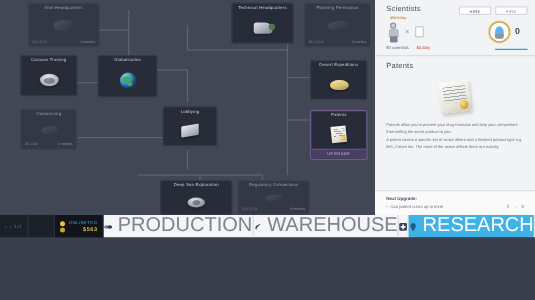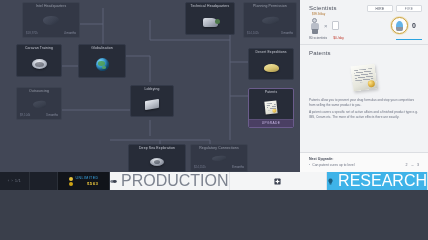--- a/index.html
+++ b/index.html
@@ -505,20 +505,26 @@
     </div>
 
     <div class="bb-tab">
       <svg class="tab-ico" viewBox="0 0 16 16">
         <ellipse cx="5" cy="8" rx="4.5" ry="3.2" fill="#7d838f"></ellipse>
         <ellipse cx="11" cy="8" rx="4.5" ry="3.2" fill="#3b4150"></ellipse>
       </svg>
       <span>PRODUCTION</span>
     </div>
 
+    <div class="bb-tab">
+      <svg class="tab-ico" viewBox="0 0 16 16">
+        <path d="M13 3C7 3 3 6 3 10c0 1.5.8 2.6 2 3 0-4 3-7 8-10z" fill="#3b4150"></path>
+      </svg>
+      <span>WAREHOUSE</span>
+    </div>
 
     <div class="bb-tab">
       <svg class="tab-ico" viewBox="0 0 16 16">
         <rect x="1" y="1" width="14" height="14" rx="2" fill="#3b4150"></rect>
         <rect x="6.6" y="3.6" width="2.8" height="8.8" fill="#fff"></rect>
         <rect x="3.6" y="6.6" width="8.8" height="2.8" fill="#fff"></rect>
       </svg>
     </div>
 
     <div class="bb-tab active">

